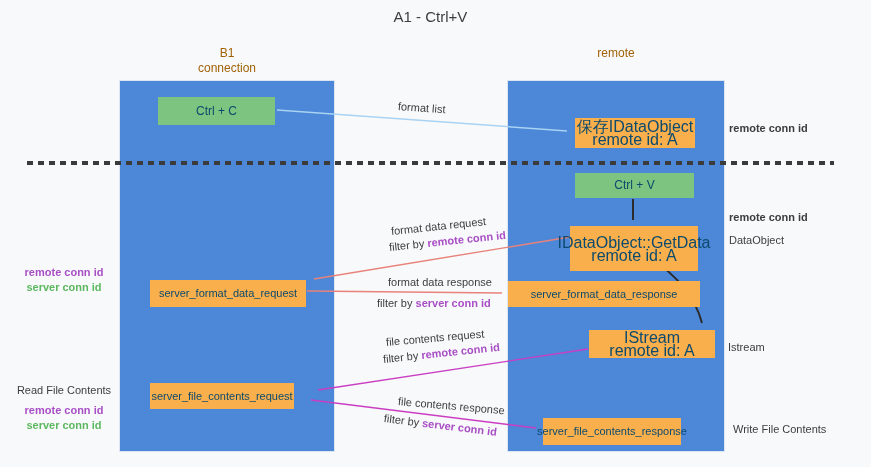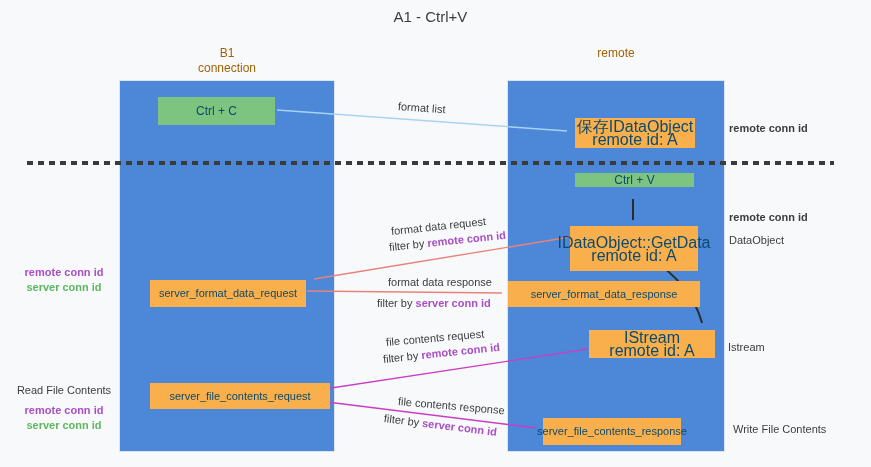--- a/index.html
+++ b/index.html
@@ -94,21 +94,21 @@
 
   <div class="node green" style="left:158px; top:97px; width:117px; height:28px;">
     <div>Ctrl + C</div>
   </div>
 
   <div class="node orange" style="left:575px; top:118px; width:120px; height:30px;">
     <div class="l2">保存IDataObject</div>
     <div class="l2">remote id: A</div>
   </div>
 
-  <div class="node green" style="left:575px; top:173px; width:119px; height:14px;">
+  <div class="node green" style="left:575px; top:173px; width:119px; height:25px;">
     <div>Ctrl + V</div>
   </div>
 
   <div class="node orange" style="left:570px; top:226px; width:128px; height:45px;">
     <div class="l2">IDataObject::GetData</div>
     <div class="l2">remote id: A</div>
   </div>
 
   <div class="node orange" style="left:150px; top:268px; width:156px; height:27px;margin-top:12px;">
     <div>server_format_data_request</div>
@@ -116,21 +116,21 @@
 
   <div class="node orange" style="left:508px; top:281px; width:192px; height:26px;">
     <div>server_format_data_response</div>
   </div>
 
   <div class="node orange" style="left:589px; top:330px; width:126px; height:28px;">
     <div class="l2">IStream</div>
     <div class="l2">remote id: A</div>
   </div>
 
-  <div class="node orange" style="left:150px; top:383px; width:180px; height:26px;">
+  <div class="node orange" style="left:150px; top:383px; width:144px; height:26px;">
     <div>server_file_contents_request</div>
   </div>
 
   <div class="node orange" style="left:543px; top:418px; width:138px; height:27px;">
     <div>server_file_contents_response</div>
   </div>
 
   <div class="flabel" style="left:398px; top:100px; transform:rotate(4deg);">format list</div>
 
   <div class="flabel" style="left:391px; top:225px; transform:rotate(-6deg);">format data request</div>

